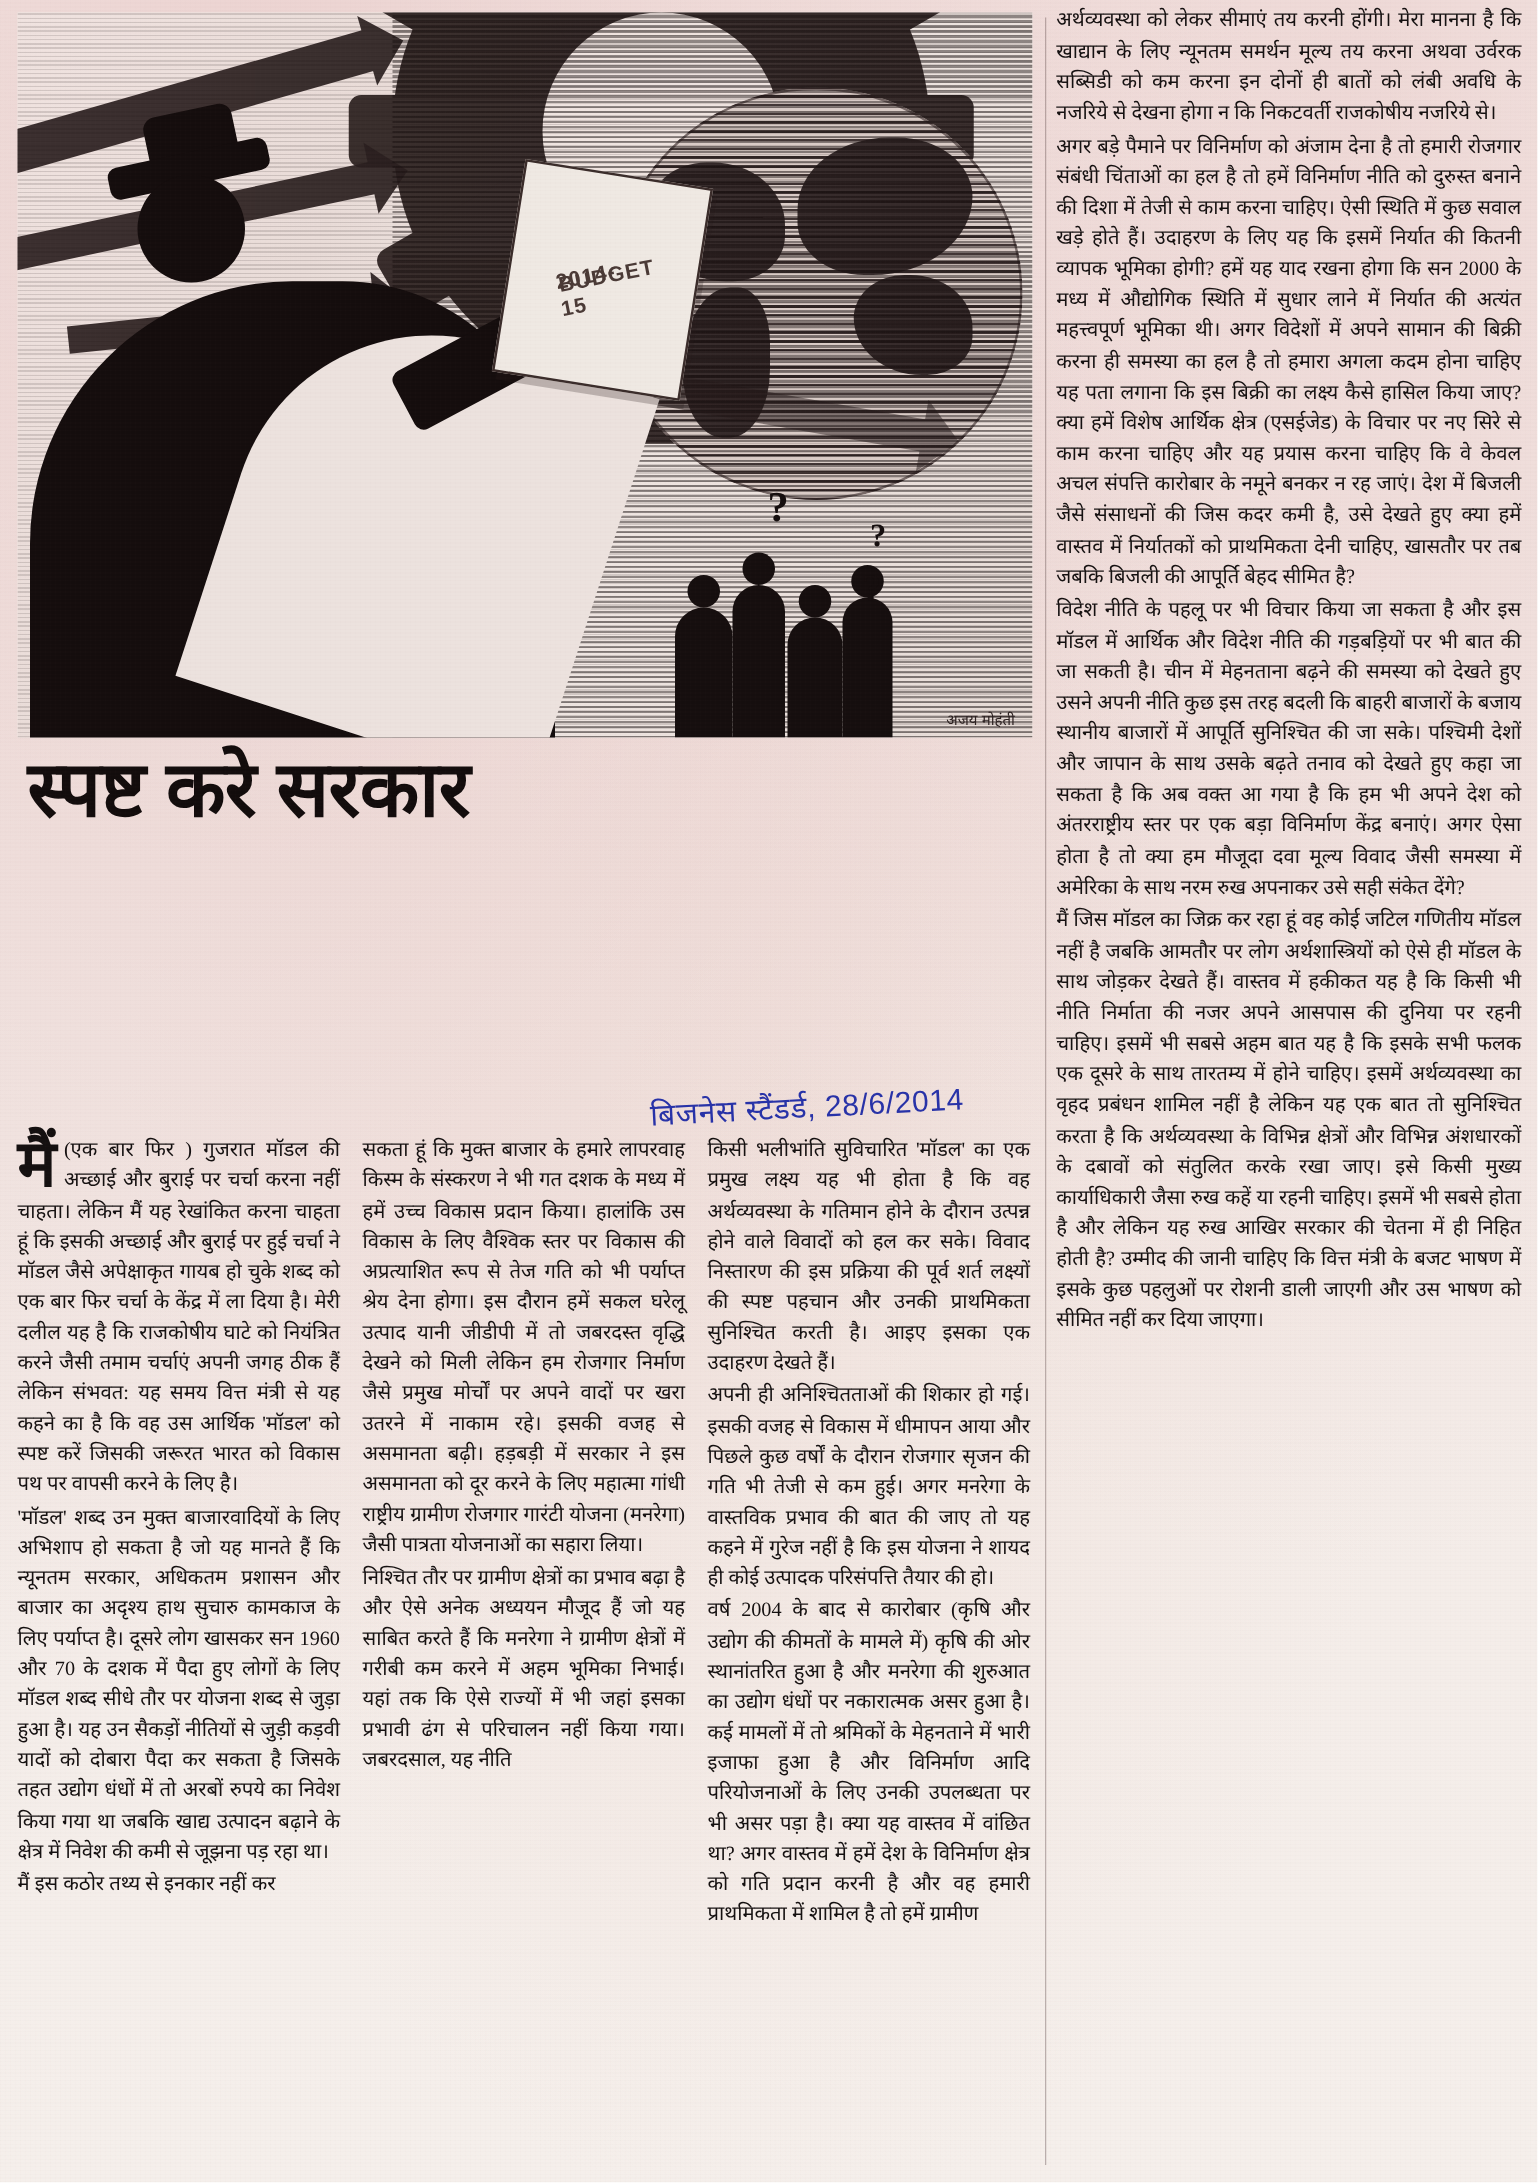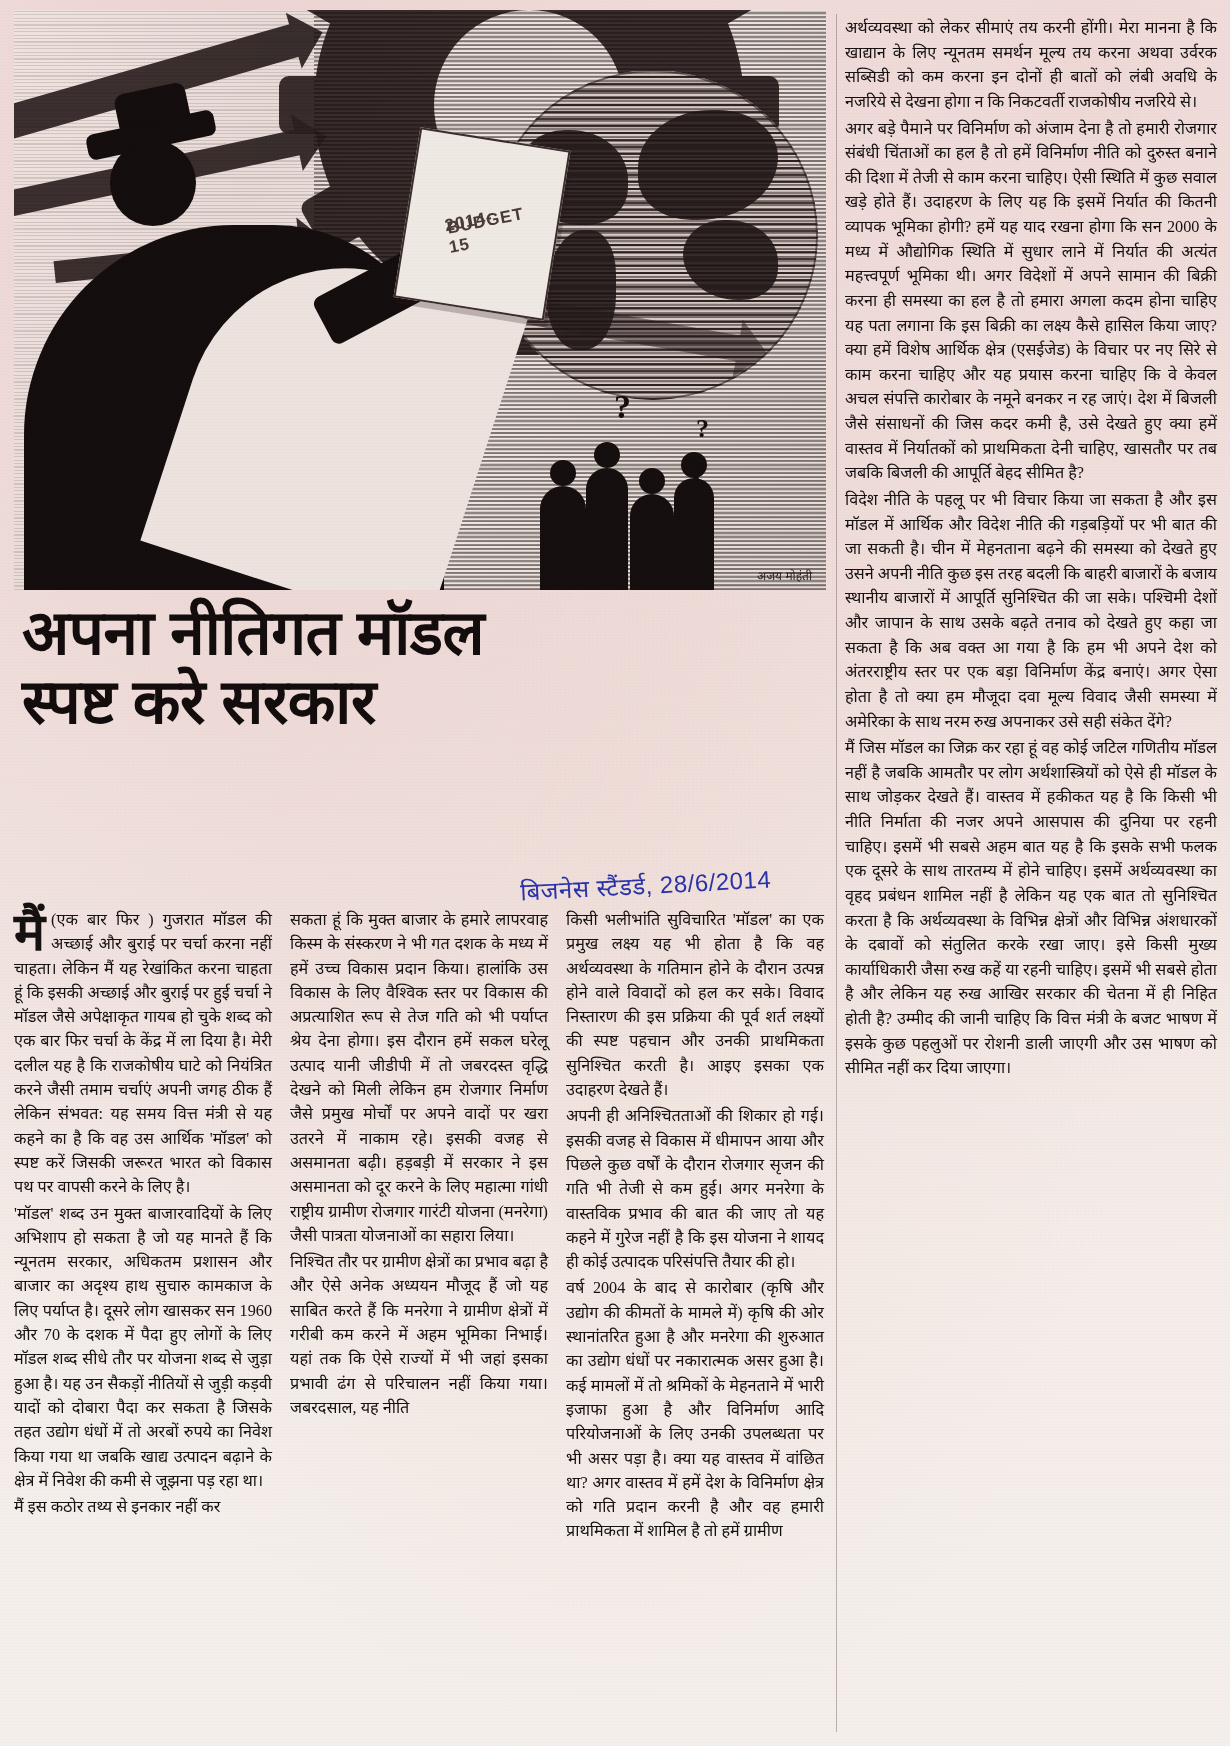--- a/index.html
+++ b/index.html
@@ -35,21 +35,21 @@
   }
 
   
   .left-col {
     position: absolute;
     left: 14px; top: 10px;
     width: 812px;
   }
   .right-col {
     position: absolute;
-    left: 845px; top: 16px;
+    left: 845px; top: 4px;
     width: 372px;
     height: 1724px;
   }
   .col-divider {
     position: absolute;
     left: 836px; top: 14px;
     width: 1px; height: 1718px;
     background: rgba(80,60,60,0.35);
   }
 
@@ -361,21 +361,20 @@
       </div>
 
       <div class="q" style="left:600px; top:378px; font-size:34px;">?</div>
       <div class="q" style="left:682px; top:404px; font-size:26px;">?</div>
       <div class="q" style="left:676px; top:444px; font-size:30px;">?</div>
 
       <div class="credit">अजय मोहंती</div>
     </div>
 
     <div class="headline">
-      <div>अपना नीतिगत मॉडल</div>
       <div>स्पष्ट करे सरकार</div>
     </div>
 
   </div>
 
   <div class="stamp">बिजनेस स्टैंडर्ड, 28/6/2014</div>
 
   <div class="body-cols">
     <div class="bcol">
       <p class="dropcap-para"><span class="dropcap">मैं</span><span>(एक बार फिर ) गुजरात मॉडल की अच्छाई और बुराई पर चर्चा करना नहीं चाहता। लेकिन मैं यह रेखांकित करना चाहता हूं कि इसकी अच्छाई और बुराई पर हुई चर्चा ने मॉडल जैसे अपेक्षाकृत गायब हो चुके शब्द को एक बार फिर चर्चा के केंद्र में ला दिया है। मेरी दलील यह है कि राजकोषीय घाटे को नियंत्रित करने जैसी तमाम चर्चाएं अपनी जगह ठीक हैं लेकिन संभवत: यह समय वित्त मंत्री से यह कहने का है कि वह उस आर्थिक 'मॉडल' को स्पष्ट करें जिसकी जरूरत भारत को विकास पथ पर वापसी करने के लिए है।</span></p>

